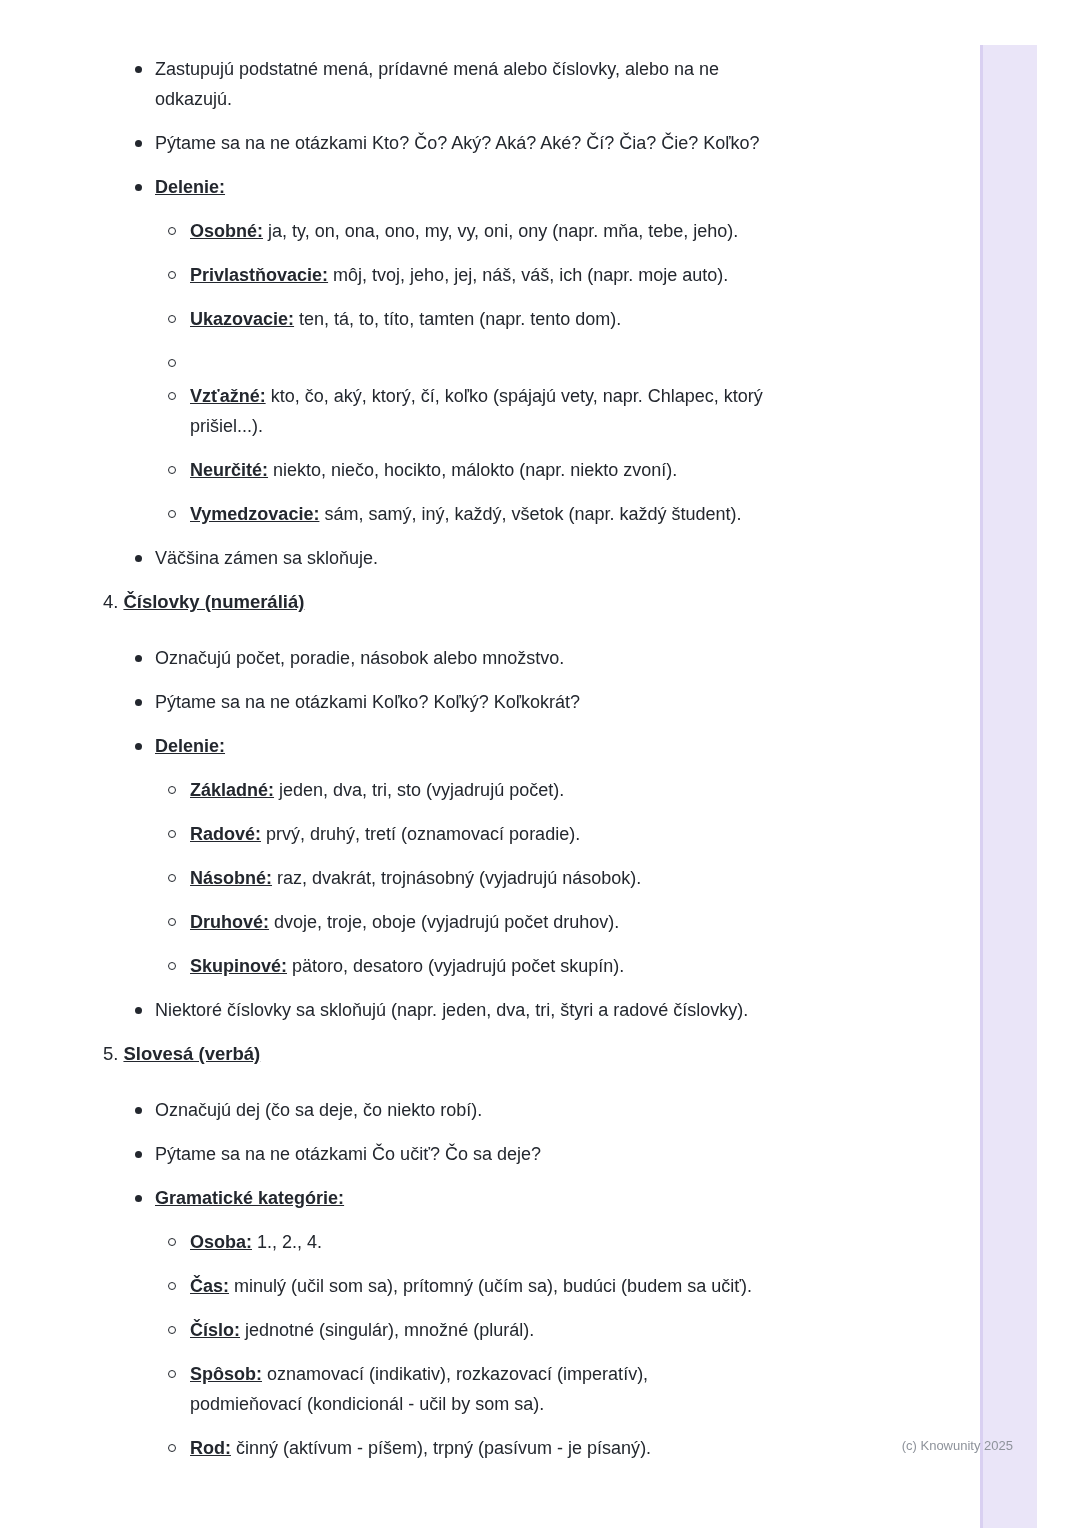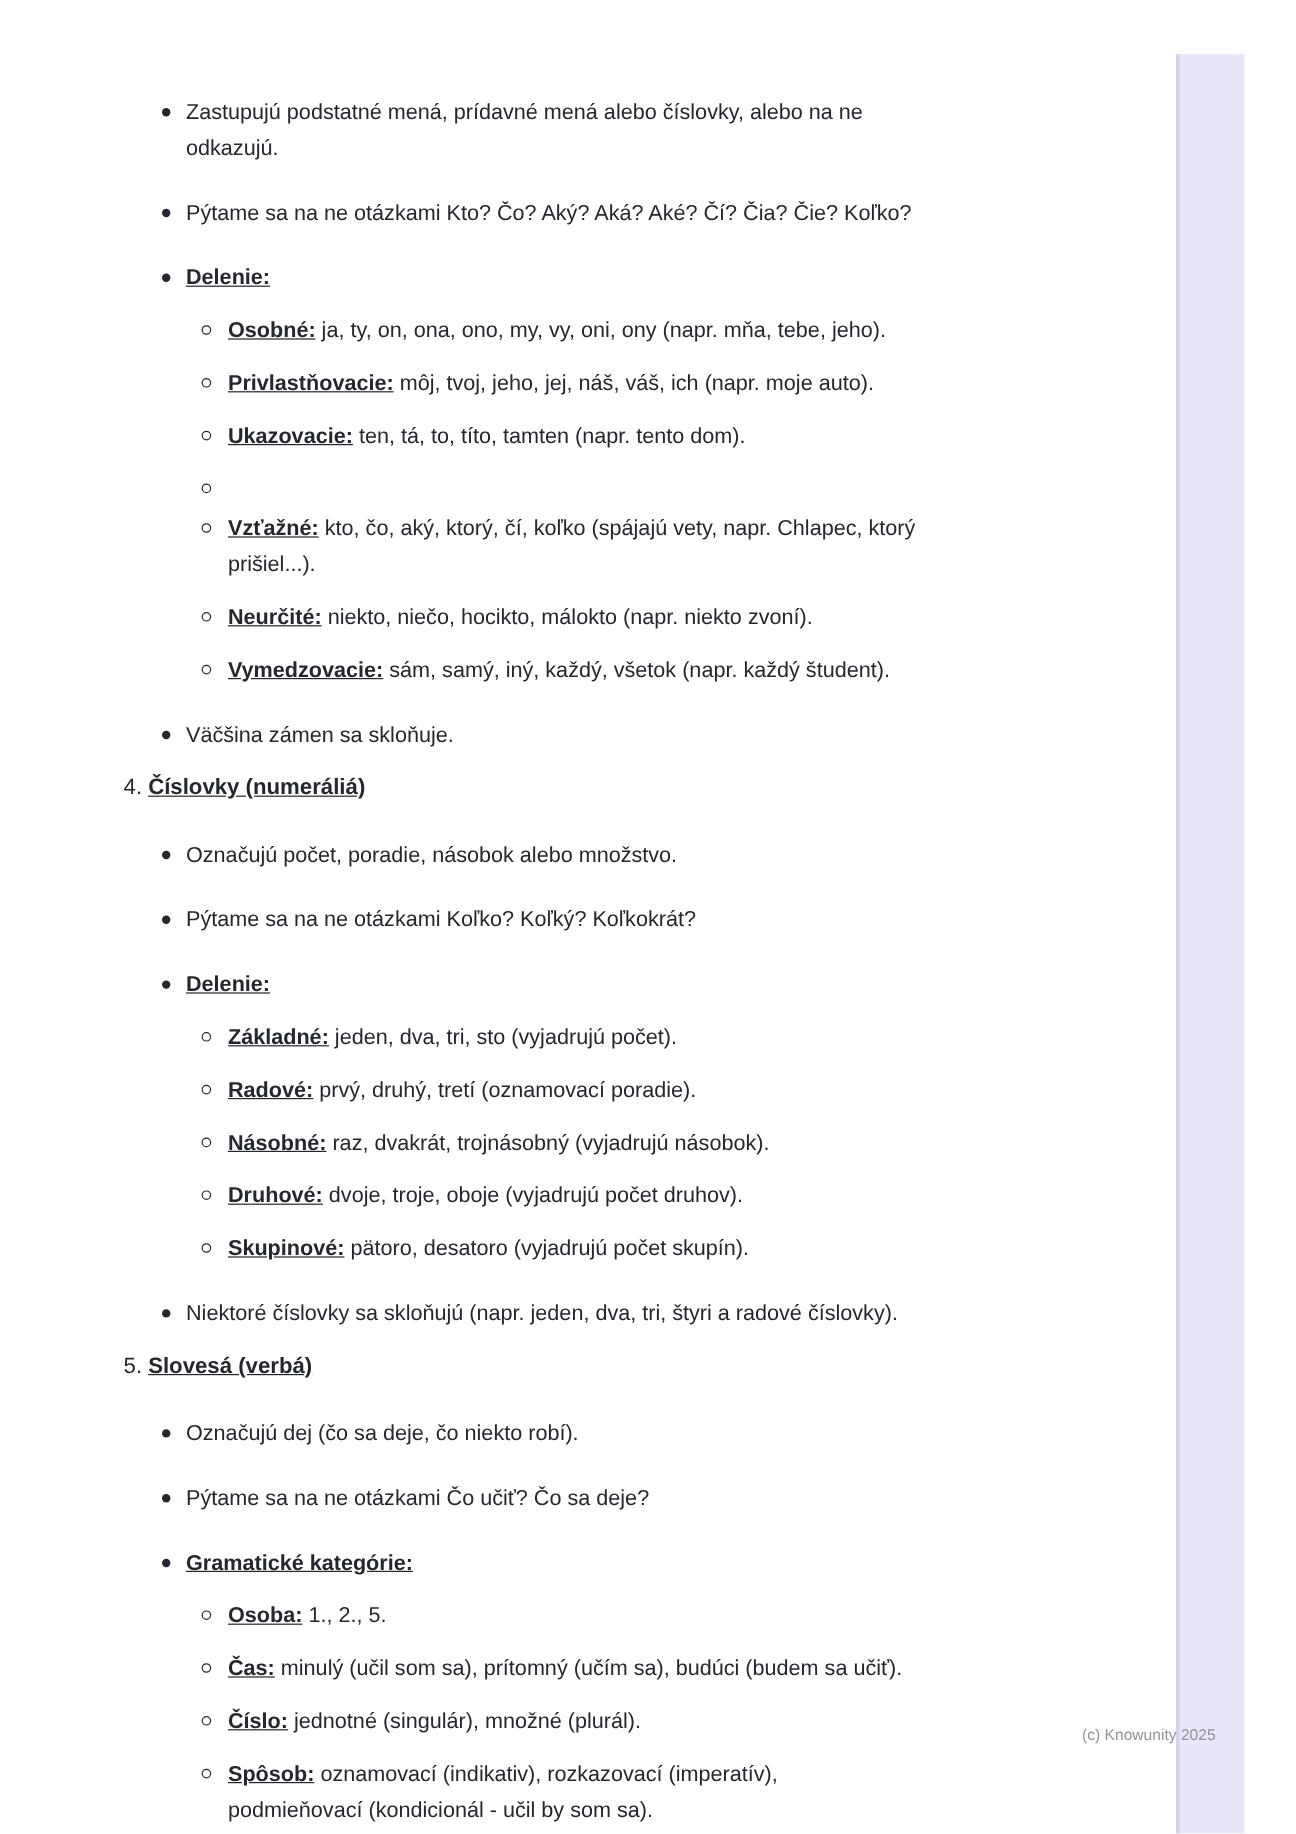--- a/index.html
+++ b/index.html
@@ -29,21 +29,21 @@
   .item {
     display:flex;
     line-height:30px;
     margin-bottom:14px;
   }
   .item .marker {
     flex:0 0 auto;
     display:flex;
     justify-content:flex-start;
   }
-  .lvl1 { padding-left:32px;margin-top:24px; }
+  .lvl1 { padding-left:32px; }
   .lvl1 .marker { width:20px; }
   .lvl2 { padding-left:65px; }
   .lvl2 .marker { width:22px; }
   .dot {
     width:7px; height:7px; border-radius:50%;
     background:var(--text-color,#23272e);
     margin-top:12px;
   }
   .circle {
     width:8px; height:8px; border-radius:50%;
@@ -225,21 +225,21 @@
         <div class="item lvl1">
           <span class="marker">
             <span class="dot"></span>
           </span>
           <span class="txt"><span class="b ">Gramatické kategórie:</span></span>
         </div>
         <div class="item lvl2">
           <span class="marker">
             <span class="circle"></span>
           </span>
-          <span class="txt"><span class="b ">Osoba:</span><span class=""> 1., 2., 5.</span></span>
+          <span class="txt"><span class="b ">Osoba:</span><span class=""> 1., 2., 4.</span></span>
         </div>
         <div class="item lvl2">
           <span class="marker">
             <span class="circle"></span>
           </span>
           <span class="txt"><span class="b ">Čas:</span><span class=""> minulý (učil som sa), prítomný (učím sa), budúci (budem sa učiť).</span></span>
         </div>
         <div class="item lvl2">
           <span class="marker">
             <span class="circle"></span>

